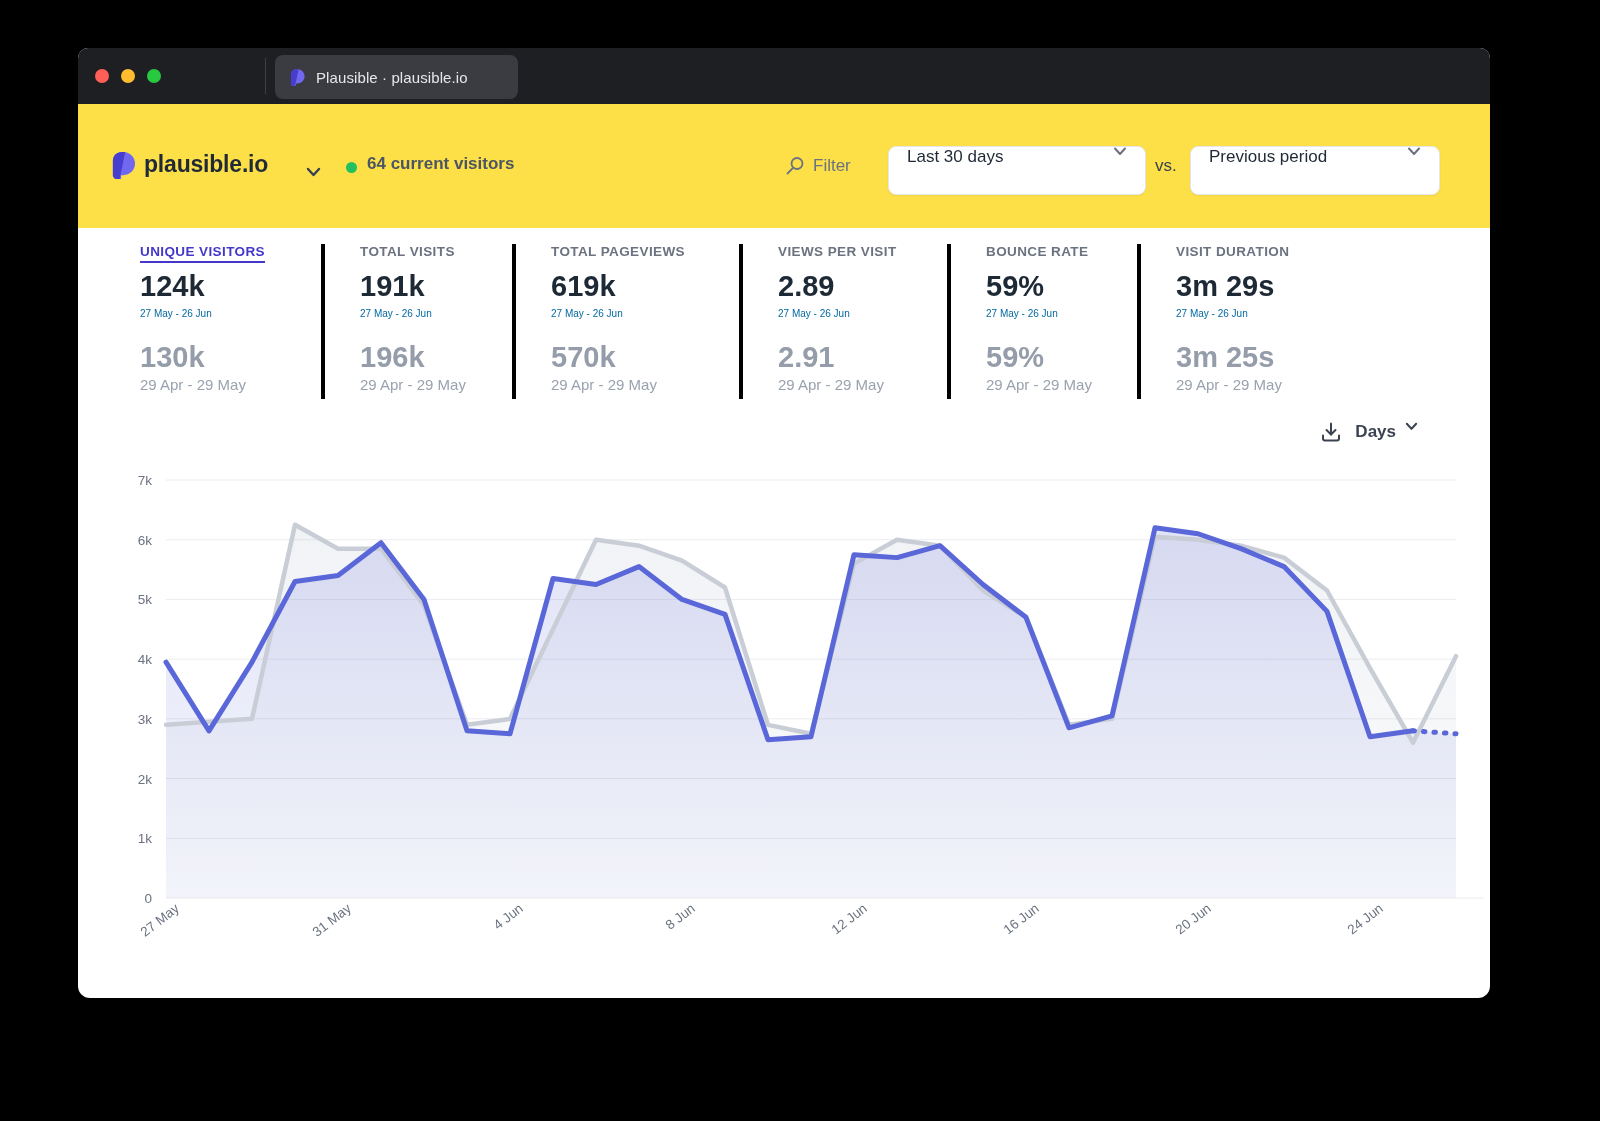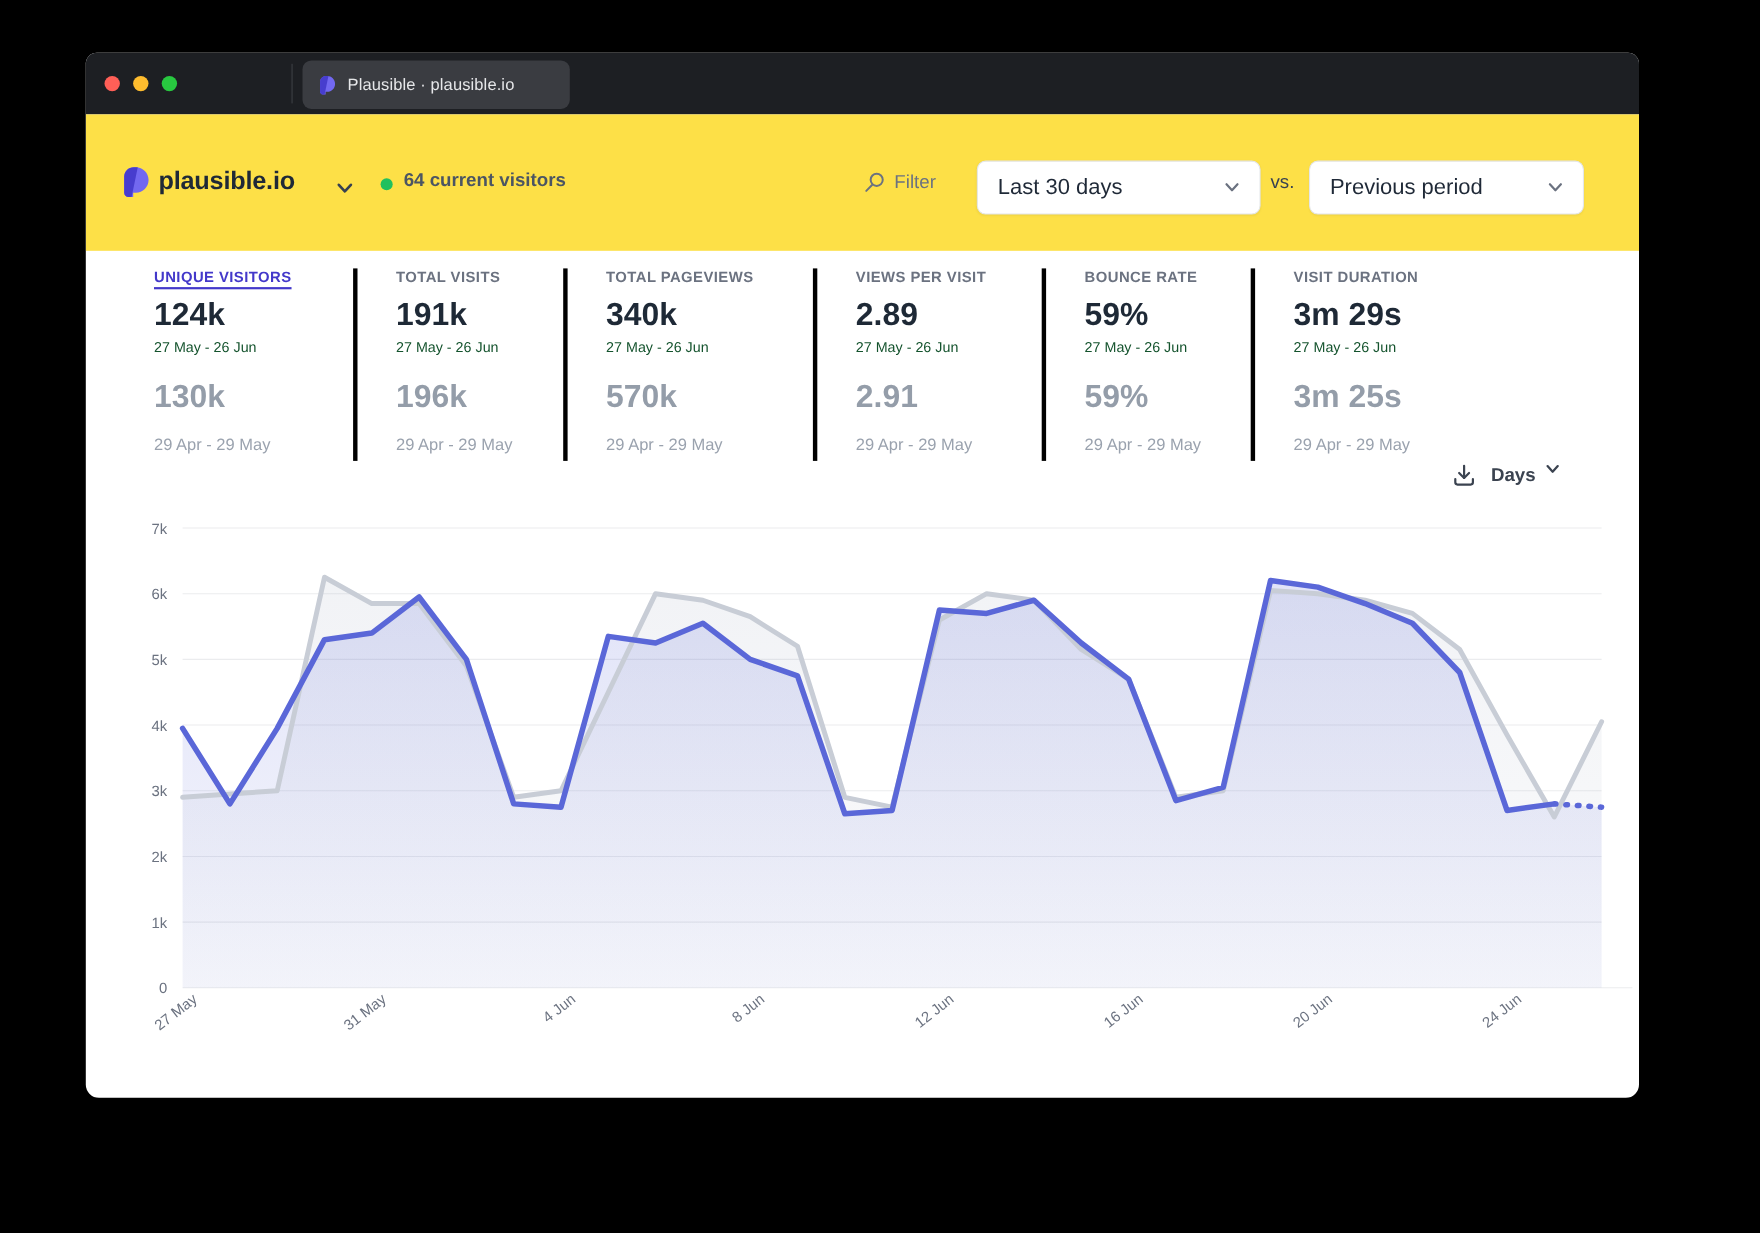--- a/index.html
+++ b/index.html
@@ -19,35 +19,35 @@
   
   .topbar { position:absolute; top:56px; left:0; right:0; height:124px; background:#fde047; }
   .logo { position:absolute; left:32px; top:46px; }
   .site-title { position:absolute; left:66px; top:47px; font-size:23px; font-weight:700; color:#1f2937; letter-spacing:-.2px; }
   .site-chevron { position:absolute; left:228px; top:59px; }
   .live-dot { position:absolute; left:268px; top:58px; width:11px; height:11px; border-radius:50%; background:#22c05e; }
   .visitors { position:absolute; left:289px; top:50px; font-size:17px; font-weight:700; color:#4b5563; }
   .filter { position:absolute; left:707px; top:52px; display:flex; align-items:flex-end; gap:8px;
             font-size:17px; color:#6b7280; cursor:pointer; }
   .select-btn { position:absolute; top:42px; height:49px; background:#fff; border:1px solid #e3e6ea;
-                border-radius:8px; box-shadow:0 1px 2px rgba(0,0,0,.05); display:flex; align-items:center;
-                justify-content:space-between; padding:0 18px; font-size:20px; color:#1f2937; cursor:pointer; }
+                border-radius:8px; box-shadow:0 1px 2px rgba(0,0,0,.05); display:flex; align-items:flex-start;
+                justify-content:space-between; padding:0 18px; font-size:17px; color:#1f2937; cursor:pointer; }
   .btn-period { left:810px; width:258px; }
   .btn-compare { left:1112px; width:250px; }
   .vs { position:absolute; left:1077px; top:52px; font-size:17px; color:#374151; }
   
   .metrics { position:absolute; top:196px; left:62px; right:40px; display:flex; }
   .metric { border-right:4px solid #000000; margin-right:35px; padding-bottom:6px; }
   .metric:last-child { border-right:none; margin-right:0; }
   .m-label { font-size:13.5px; font-weight:700; color:#6b7280; letter-spacing:.4px; white-space:nowrap; }
   .metric.active .m-label { color:#4338ca; text-decoration:underline; text-underline-offset:5px; text-decoration-thickness:2px; }
   .m-value { margin-top:11px; font-size:29px; font-weight:700; color:#1e2936; }
-  .m-range { margin-top:5px; font-size:13px; color:#14532d; }
+  .m-range { margin-top:5px; font-size:10px; color:#0369a1; }
   .m-prev  { margin-top:22px; font-size:29px; font-weight:700; color:#949da9; }
-  .m-prev-range { margin-top:18px; font-size:15px; color:#9aa2ae; }
+  .m-prev-range { margin-top:2px; font-size:15px; color:#9aa2ae; }
   .w1{width:185px}.w2{width:156px}.w3{width:192px}.w4{width:173px}.w5{width:155px}.w6{width:250px}
   
   .chart-controls { position:absolute; top:372px; right:72px; display:flex; align-items:center; gap:12px; }
   .download-btn { width:24px; height:24px; cursor:pointer; }
   .interval { display:flex; align-items:flex-start; gap:9px; font-size:17px; font-weight:600; color:#3b4350; cursor:pointer; }
   
   .chart-wrap { position:absolute; left:0; top:412px; width:1412px; height:538px; }
   svg text { font-family:"Liberation Sans","DejaVu Sans",sans-serif; }
 </style>
 </head>
@@ -122,21 +122,21 @@
     </div>
     <div class="metric w2">
       <div class="m-label">TOTAL VISITS</div>
       <div class="m-value">191k</div>
       <div class="m-range">27 May - 26 Jun</div>
       <div class="m-prev">196k</div>
       <div class="m-prev-range">29 Apr - 29 May</div>
     </div>
     <div class="metric w3">
       <div class="m-label">TOTAL PAGEVIEWS</div>
-      <div class="m-value">340k</div>
+      <div class="m-value">619k</div>
       <div class="m-range">27 May - 26 Jun</div>
       <div class="m-prev">570k</div>
       <div class="m-prev-range">29 Apr - 29 May</div>
     </div>
     <div class="metric w4">
       <div class="m-label">VIEWS PER VISIT</div>
       <div class="m-value">2.89</div>
       <div class="m-range">27 May - 26 Jun</div>
       <div class="m-prev">2.91</div>
       <div class="m-prev-range">29 Apr - 29 May</div>

